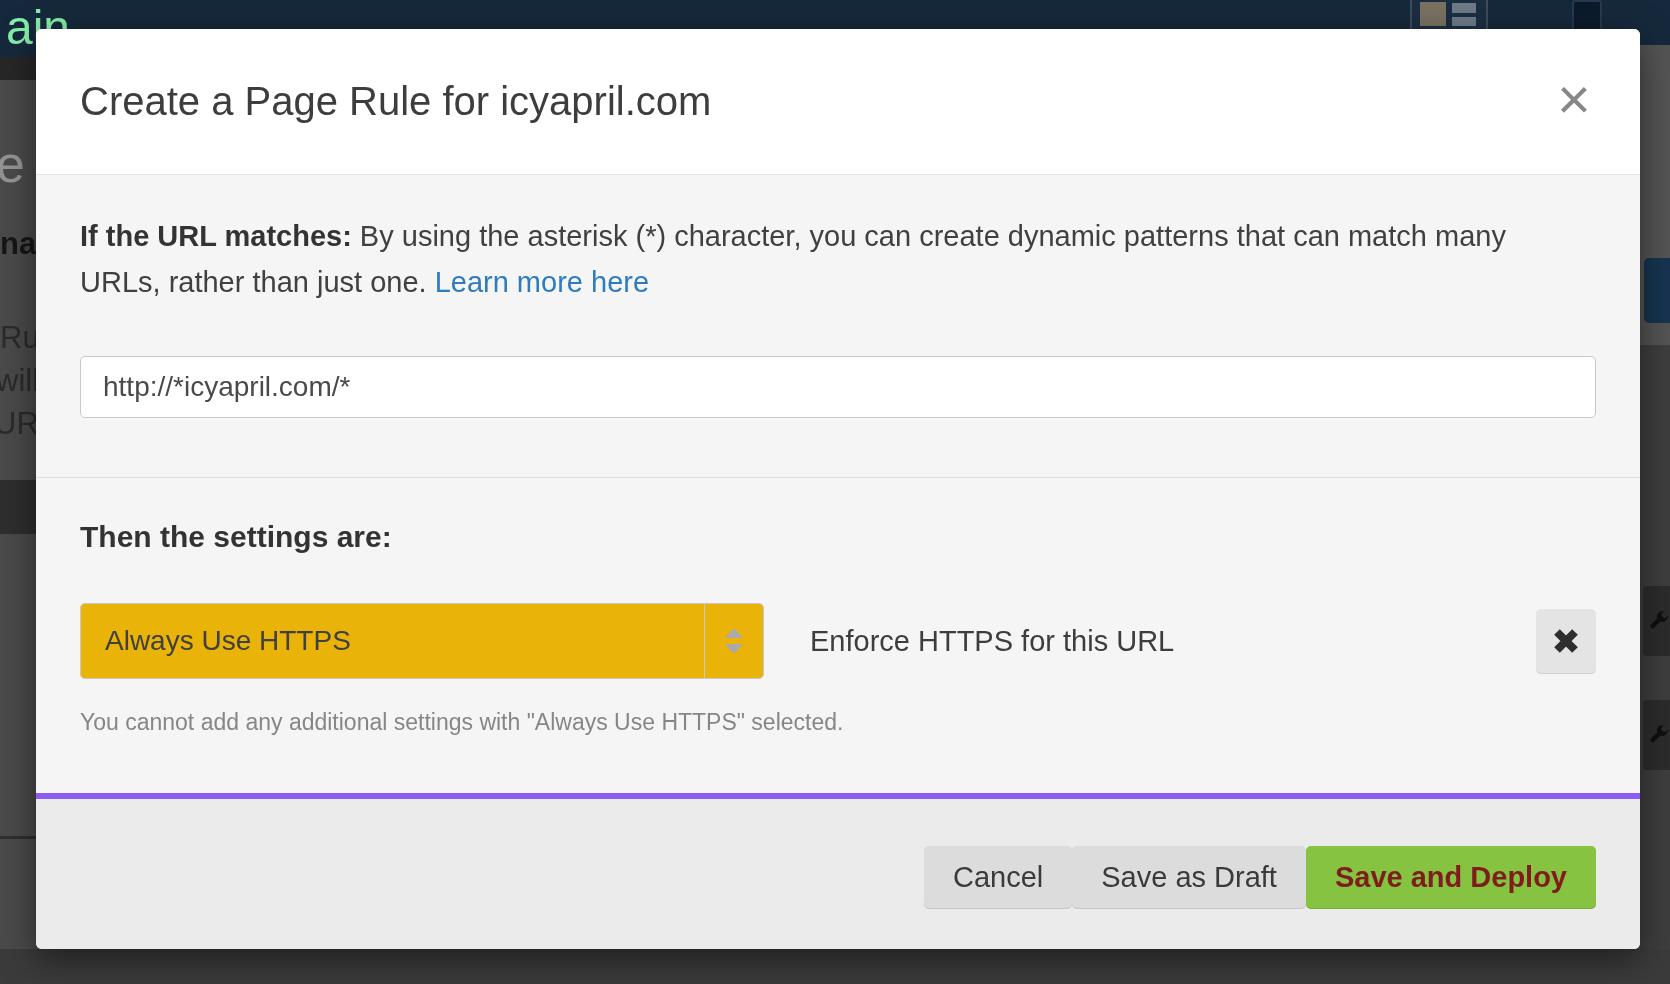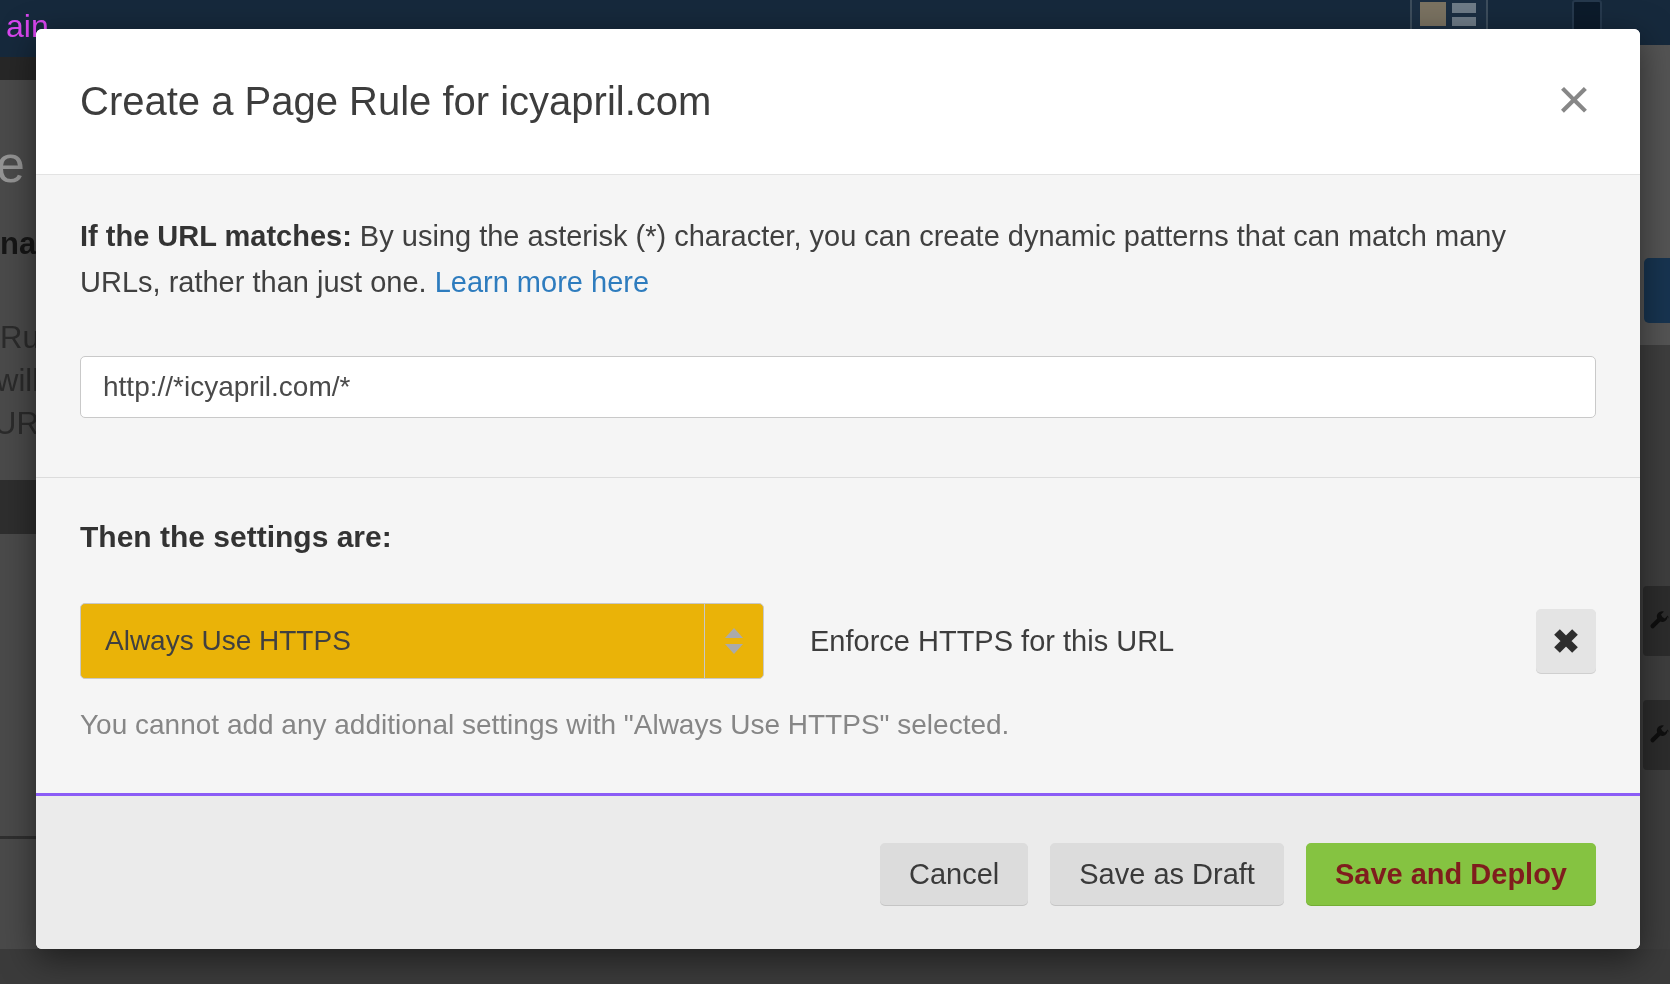--- a/index.html
+++ b/index.html
@@ -4,21 +4,21 @@
 <style>
   html,body{margin:0;padding:0;}
   body{
     width:1670px;height:984px;position:relative;overflow:hidden;
     background:#4a4a4a;
     font-family:"Liberation Sans", sans-serif;
     -webkit-font-smoothing:antialiased;
   }
   
   .bg-topbar{position:absolute;left:0;top:0;width:100%;height:57px;background:#16293c;}
-  .bg-topbar-frag{position:absolute;left:6px;top:8px;font-size:32px;color:#d946ef;}
+  .bg-topbar-frag{position:absolute;left:6px;top:0;font-size:48px;color:#86efac;}
   .bg-seg-icon{position:absolute;left:1410px;top:0;width:74px;height:30px;
     border-left:2px solid #3d4d5c;border-right:2px solid #3d4d5c;background:#1b2e42;}
   .bg-seg-block{position:absolute;left:8px;top:2px;width:26px;height:24px;background:#7a7261;}
   .bg-seg-bar1{position:absolute;left:40px;top:3px;width:24px;height:10px;background:#6e7b87;}
   .bg-seg-bar2{position:absolute;left:40px;top:17px;width:24px;height:9px;background:#6e7b87;}
   .bg-doc-icon{position:absolute;left:1572px;top:0;width:26px;height:30px;background:#0c1b2b;border:2px solid #26394d;border-radius:3px;}
   .bg-darkstrip{position:absolute;left:0;top:57px;width:36px;height:23px;background:#272727;}
   .bg-right-upper{position:absolute;left:1640px;top:45px;width:30px;height:300px;background:#545454;}
   .bg-right-dark{position:absolute;left:1640px;top:345px;width:30px;height:604px;background:#3e3e3e;}
   .bg-blue-btn{position:absolute;left:1644px;top:258px;width:26px;height:65px;background:#173450;border-radius:5px 0 0 5px;}
@@ -79,25 +79,25 @@
     display:flex;flex-direction:column;align-items:center;justify-content:center;gap:6px;
   }
   .tri-up{width:0;height:0;border-left:9px solid transparent;border-right:9px solid transparent;border-bottom:10px solid #aaaaaa;}
   .tri-down{width:0;height:0;border-left:9px solid transparent;border-right:9px solid transparent;border-top:10px solid #aaaaaa;}
   .setting-desc{margin-left:46px;font-size:29px;color:#3d3d3d;}
   .setting-remove{
     margin-left:auto;width:60px;height:64px;background:#e4e4e4;border:none;border-radius:5px;
     display:flex;align-items:center;justify-content:center;cursor:pointer;
     box-shadow:0 1px 0 #cfcfcf;
   }
-  .setting-note{margin:30px 0 0;font-size:28px;color:#868686;}
+  .setting-note{margin:30px 0 0;font-size:23px;color:#868686;}
   .modal-footer{
-    height:156px;flex:0 0 156px;background:#ebebeb;border-top:3px solid #8b5cf6;
+    height:156px;flex:0 0 156px;background:#ebebeb;border-top:6px solid #8b5cf6;
     border-radius:0 0 6px 6px;box-sizing:border-box;padding:47px 44px 0;
-    display:flex;justify-content:flex-end;gap:22px;
+    display:flex;justify-content:flex-end;
   }
   .btn{
     height:62px;border:none;border-radius:5px;padding:0 29px;
     font-family:"Liberation Sans", sans-serif;font-size:29px;cursor:pointer;
   }
   .btn-gray{background:#dcdcdc;color:#3a3a3a;box-shadow:0 1px 0 #c5c5c5;}
   .btn-green{background:#85c341;color:#7f1d1d;font-weight:600;box-shadow:0 1px 0 #74ad35;}
 </style>
 </head>
 <body>

